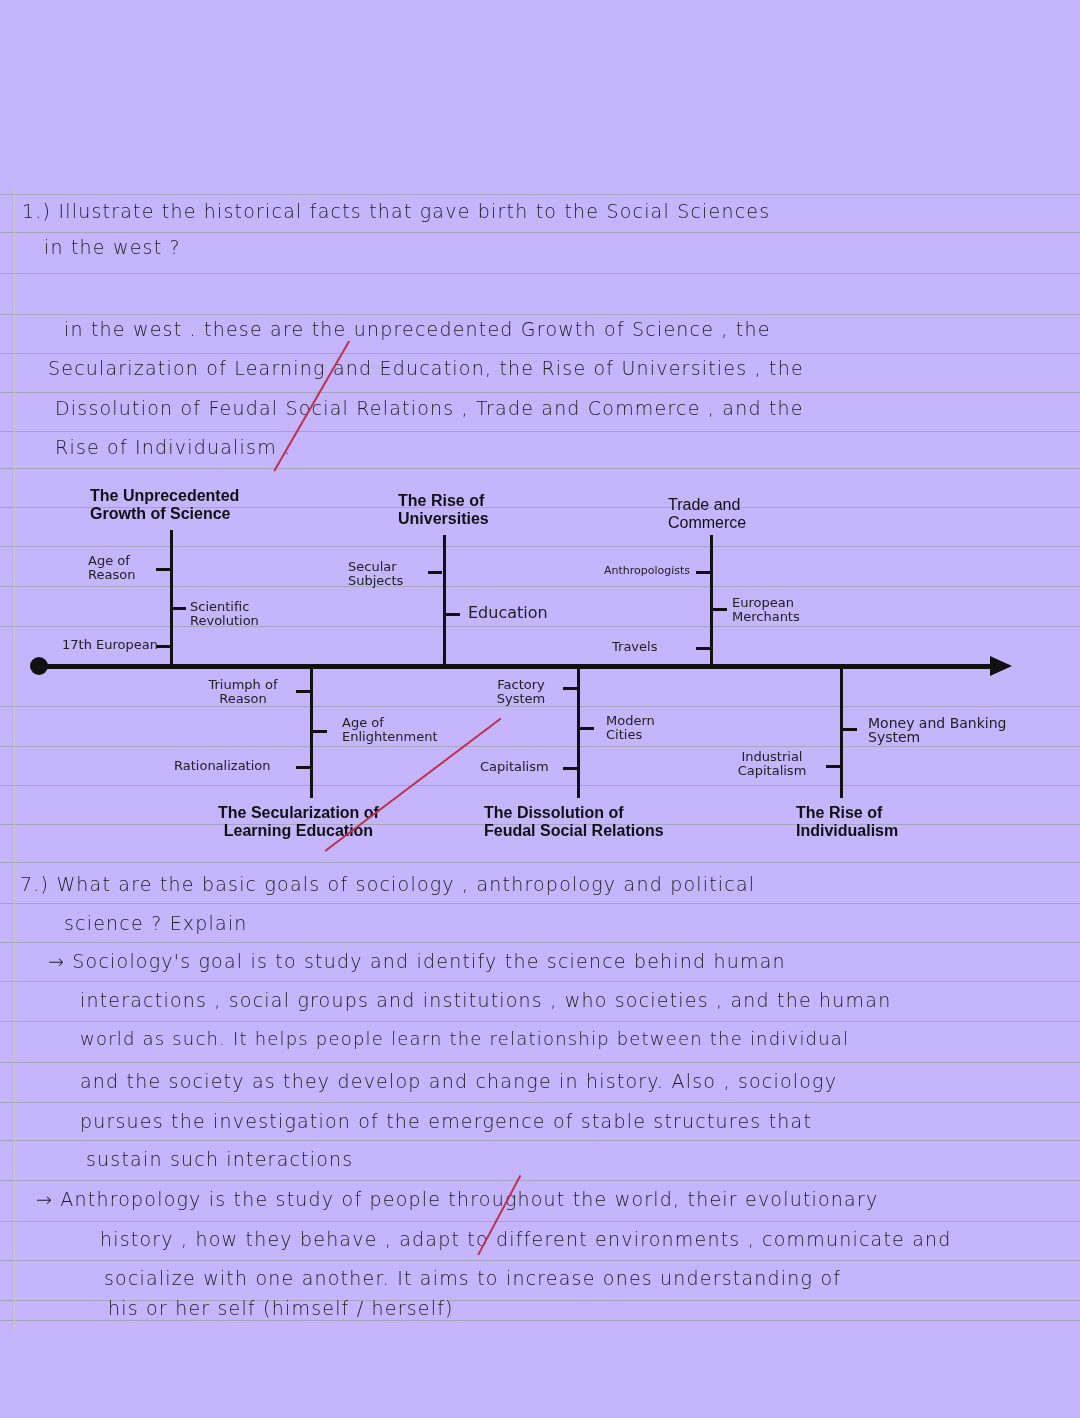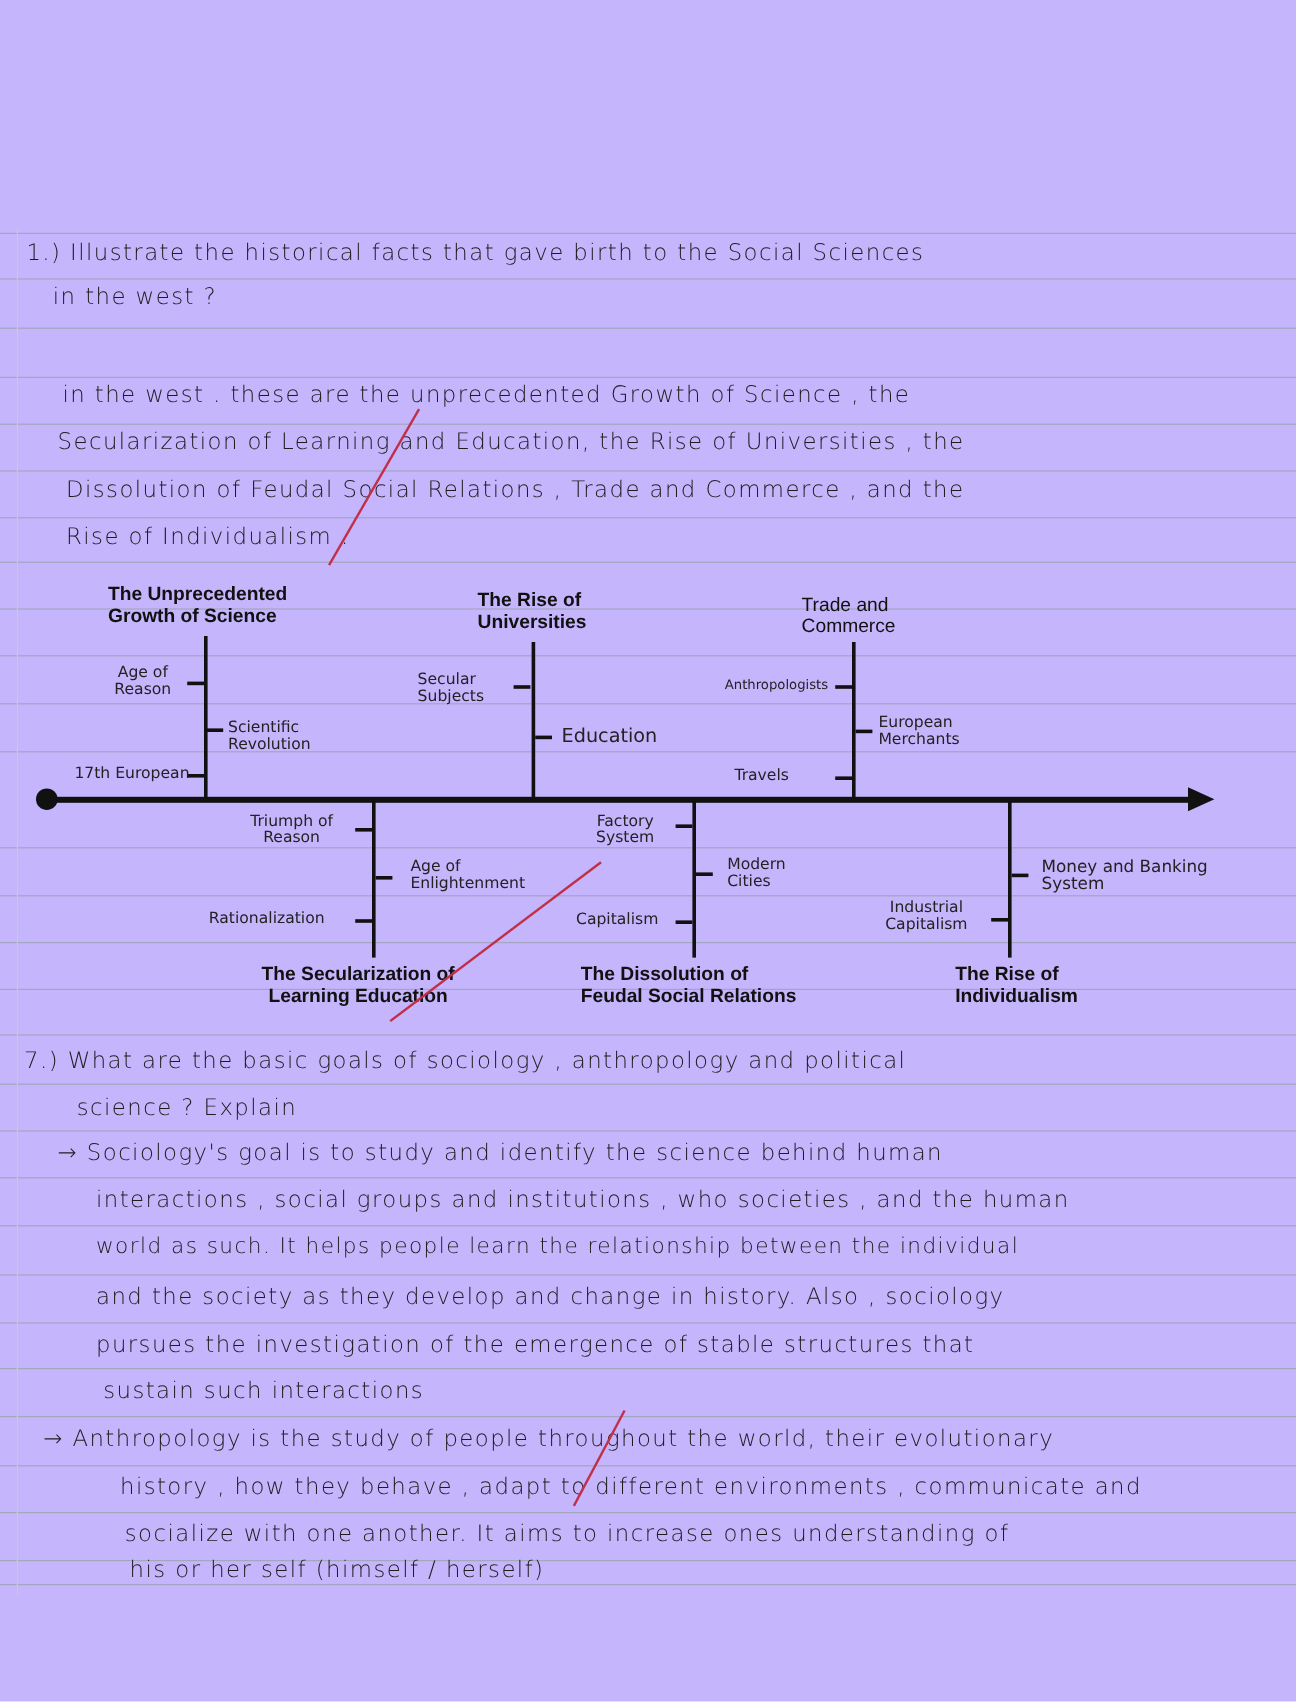--- a/index.html
+++ b/index.html
@@ -52,35 +52,35 @@
   <div class="rule" style="top:1140px"></div>
   <div class="rule" style="top:1180px"></div>
   <div class="rule" style="top:1221px"></div>
   <div class="rule" style="top:1260px"></div>
   <div class="rule" style="top:1300px"></div>
   <div class="rule" style="top:1320px"></div>
   <div class="margin"></div>
 
   <div class="hw" style="left:22px;top:200px">1.) Illustrate  the historical  facts  that  gave  birth  to  the  Social  Sciences</div>
   <div class="hw" style="left:44px;top:236px">in  the west ?</div>
-  <div class="hw" style="left:52px;top:318px">in the west . these  are  the  unprecedented  Growth  of  Science , the</div>
+  <div class="hw" style="left:64px;top:318px">in the west . these  are  the  unprecedented  Growth  of  Science , the</div>
   <div class="hw" style="left:48px;top:357px">Secularization  of  Learning  and  Education,  the  Rise  of  Universities , the</div>
   <div class="hw" style="left:55px;top:397px">Dissolution  of  Feudal  Social  Relations , Trade  and  Commerce ,  and  the</div>
   <div class="hw" style="left:55px;top:436px">Rise  of  Individualism .</div>
 
   <div>
     <div class="axis"></div>
     <div class="dot"></div>
     <div class="arrow"></div>
 
     <div class="tl-bold" style="left:90px;top:487px;white-space:pre">The Unprecedented
 Growth of Science</div>
     <div class="vline" style="left:170px;top:530px;height:136px"></div>
     <div class="tick" style="left:156px;top:568px"></div>
-    <div class="tl-sm" style="left:88px;top:554px;width:62px;text-align:center">Age of Reason</div>
+    <div class="tl-sm" style="left:88px;top:554px;width:62px;">Age of Reason</div>
     <div class="tick" style="left:172px;top:607px"></div>
     <div class="tl-sm" style="left:190px;top:600px;width:90px">Scientific Revolution</div>
     <div class="tick" style="left:156px;top:645px"></div>
     <div class="tl-sm" style="left:62px;top:638px">17th European</div>
 
     <div class="tl-bold" style="left:398px;top:492px;white-space:pre">The Rise of
 Universities</div>
     <div class="vline" style="left:443px;top:535px;height:131px"></div>
     <div class="tick" style="left:428px;top:571px"></div>
     <div class="tl-sm" style="left:348px;top:560px;width:70px">Secular Subjects</div>

